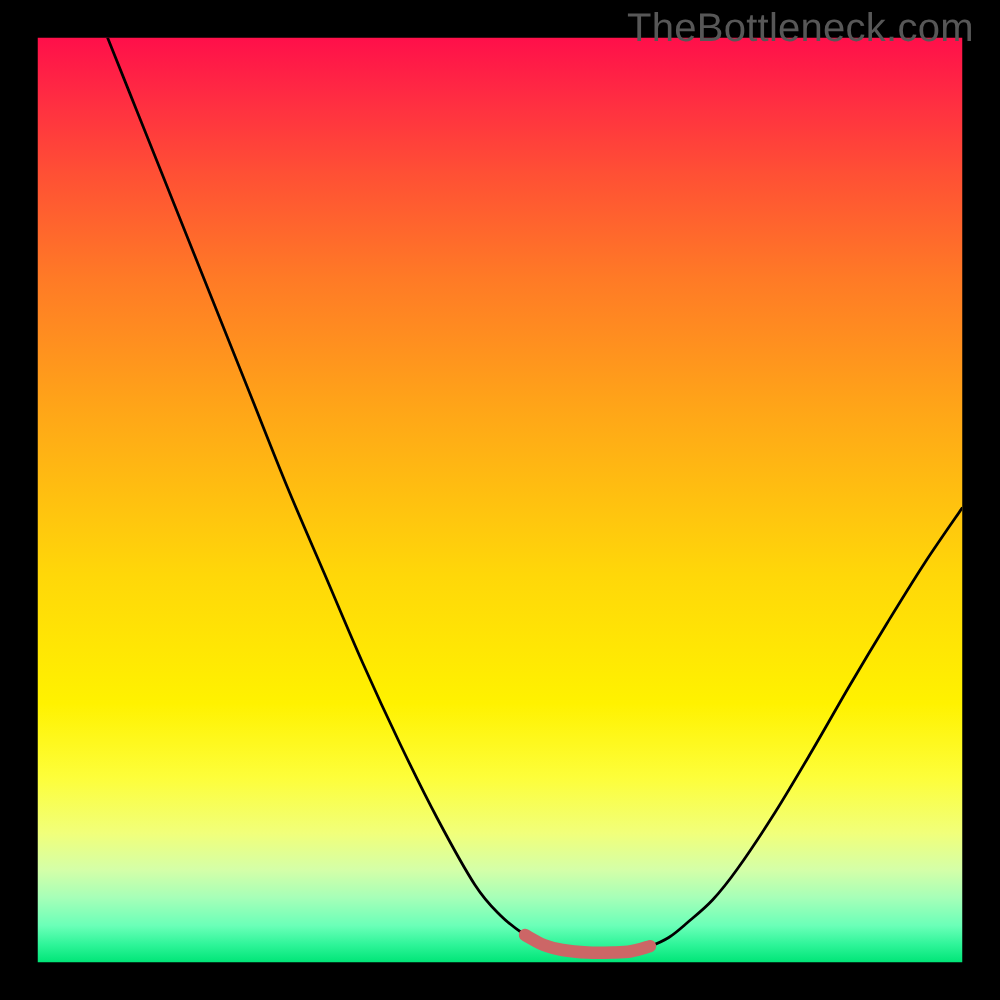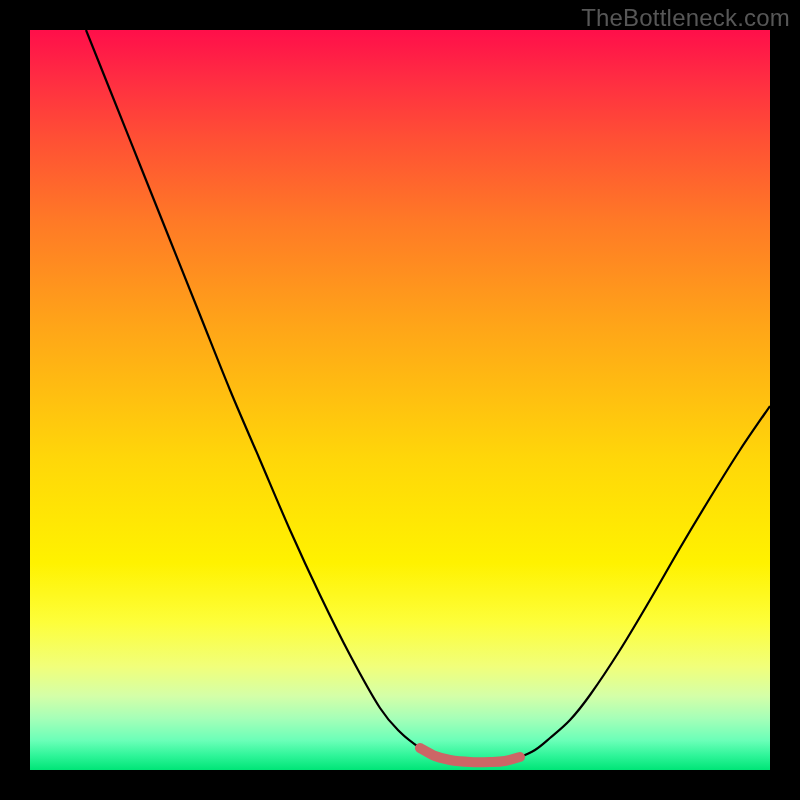--- a/index.html
+++ b/index.html
@@ -13,23 +13,23 @@
   }
   .frame {
     position: relative;
     width: 800px;
     height: 800px;
     background: #000;
   }
   .watermark {
     position: absolute;
     top: 4px;
-    right: 10px;
+    right: 21px;
     color: #575757;
-    font-size: 24px;
+    font-size: 32px;
     font-weight: 500;
     letter-spacing: 0.2px;
     z-index: 10;
   }
   .plot-area {
     position: absolute;
     left: 30px;
     top: 30px;
     width: 740px;
     height: 740px;

